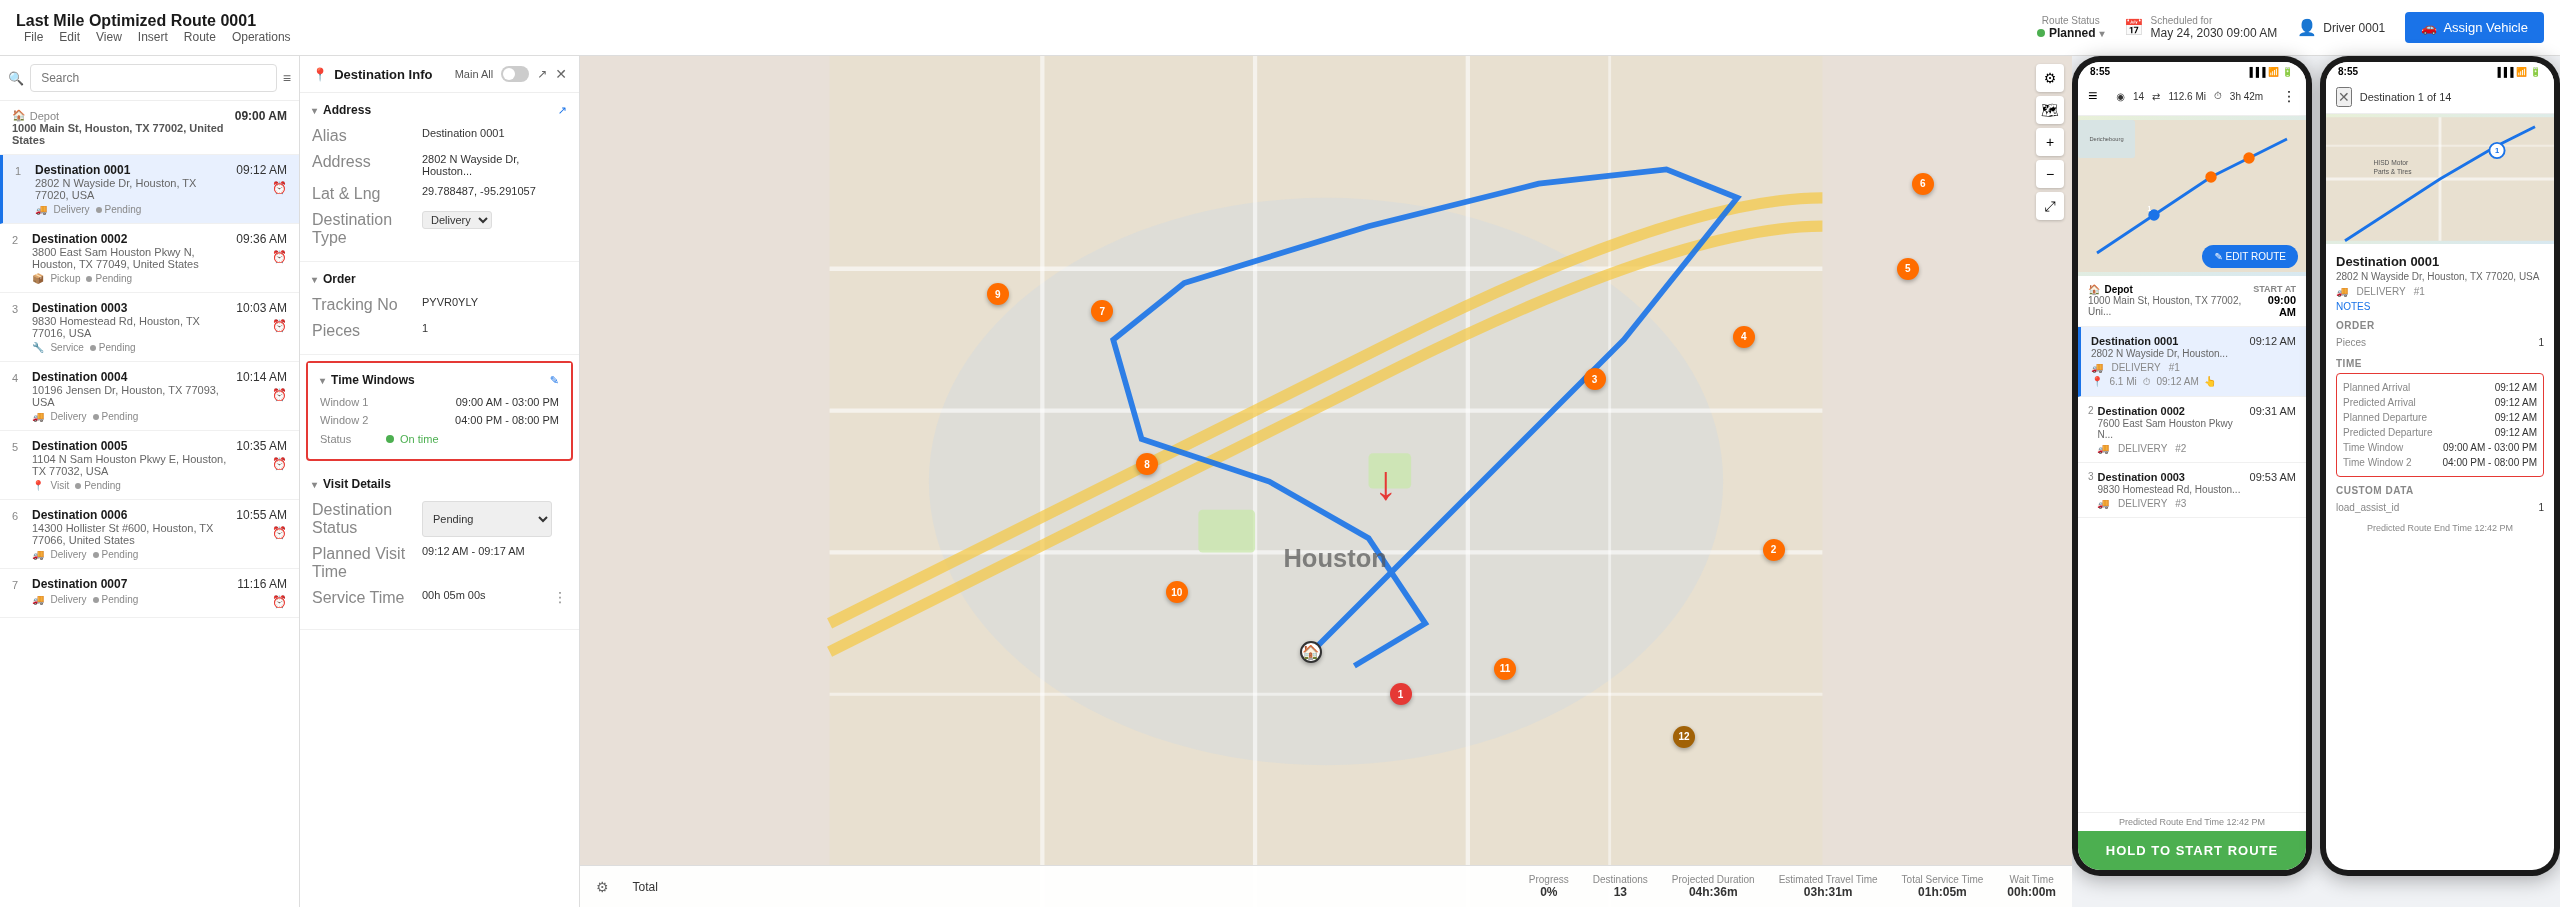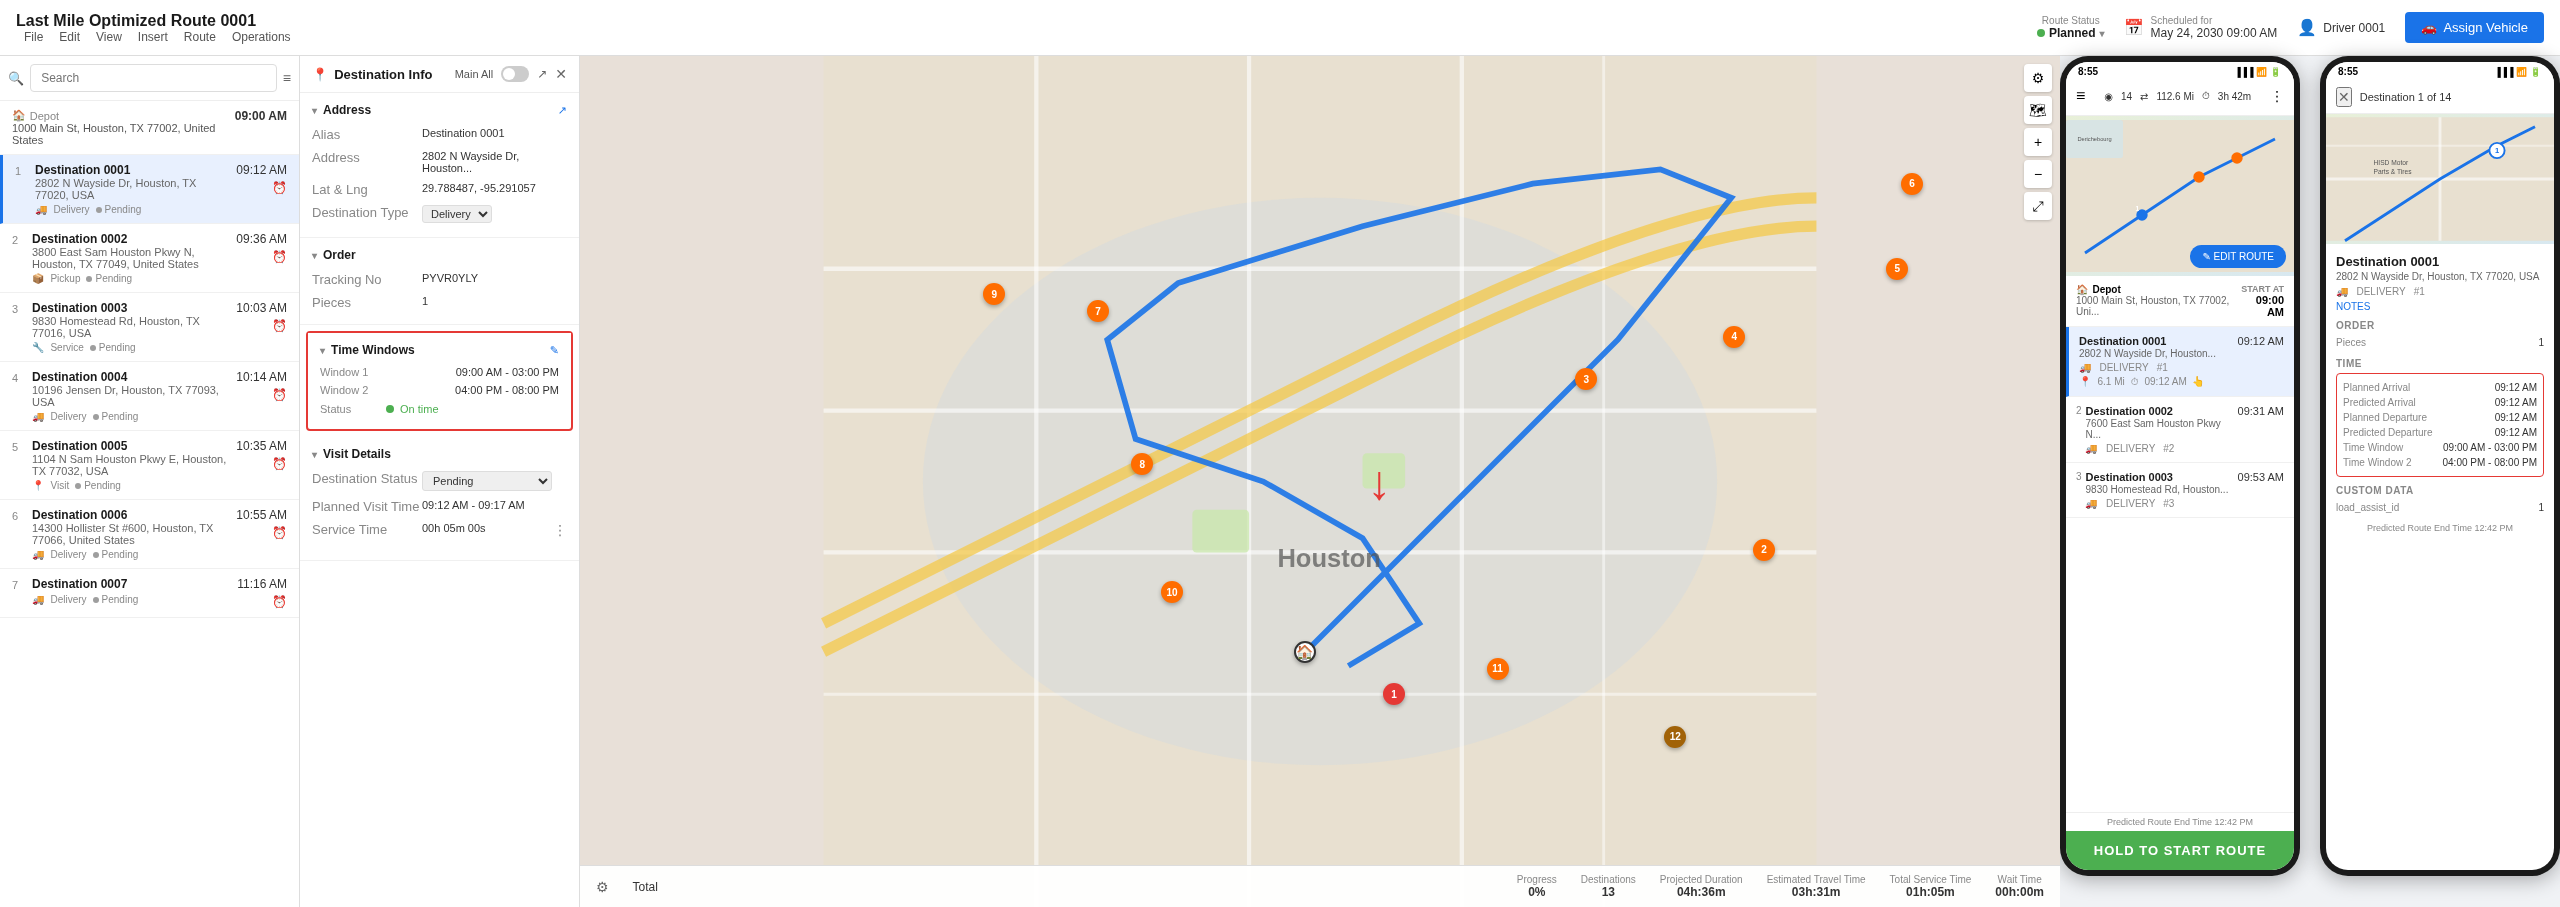--- a/index.html
+++ b/index.html
@@ -23,21 +23,21 @@
     .main { display: flex; height: calc(100vh - 56px); }
 
     
     .left-panel { width: 300px; background: #fff; border-right: 1px solid #ddd; display: flex; flex-direction: column; flex-shrink: 0; }
     .search-bar { padding: 8px; border-bottom: 1px solid #eee; display: flex; align-items: center; gap: 6px; }
     .search-input { width: 100%; border: 1px solid #ddd; border-radius: 4px; padding: 6px 10px; font-size: 12px; outline: none; }
     .filter-icon { color: #666; cursor: pointer; font-size: 14px; }
     .route-list { flex: 1; overflow-y: auto; }
     .depot-item { padding: 8px 12px; border-bottom: 1px solid #f0f0f0; display: flex; justify-content: space-between; align-items: flex-start; }
     .depot-label { font-size: 11px; color: #888; display: flex; align-items: center; gap: 4px; }
-    .depot-address { font-size: 11px; color: #555; }
+    .depot-address { font-size: 11px; color: #555; font-weight: bold; }
     .depot-time { font-size: 12px; font-weight: 600; color: #333; white-space: nowrap; }
     .route-item { padding: 8px 12px; border-bottom: 1px solid #f0f0f0; cursor: pointer; display: flex; gap: 6px; align-items: flex-start; }
     .route-item.active { background: #e8f0fe; border-left: 3px solid #1a73e8; }
     .item-num { font-size: 11px; color: #888; width: 14px; flex-shrink: 0; margin-top: 2px; }
     .item-content { flex: 1; }
     .item-name { font-size: 12px; font-weight: 600; color: #1a1a1a; }
     .item-address { font-size: 11px; color: #666; }
     .item-meta { display: flex; align-items: center; gap: 6px; margin-top: 3px; font-size: 10px; color: #888; }
     .item-status { display: flex; align-items: center; gap: 3px; }
     .pending-dot { width: 6px; height: 6px; border-radius: 50%; background: #9e9e9e; }
@@ -55,21 +55,21 @@
     .toggle-switch::after { content: ''; position: absolute; width: 12px; height: 12px; background: #fff; border-radius: 50%; top: 2px; left: 2px; transition: left 0.2s; }
     .close-btn { background: none; border: none; cursor: pointer; font-size: 14px; color: #666; }
     .section { border-bottom: 1px solid #f0f0f0; }
     .section-header { padding: 10px 12px 6px; display: flex; align-items: center; justify-between; cursor: pointer; }
     .section-header { padding: 10px 12px 6px; display: flex; align-items: center; justify-content: space-between; cursor: pointer; }
     .section-title { font-size: 12px; font-weight: 600; color: #1a1a1a; display: flex; align-items: center; gap: 6px; }
     .chevron { font-size: 10px; color: #888; }
     .edit-icon { font-size: 11px; color: #1a73e8; cursor: pointer; }
     .section-body { padding: 0 12px 10px; }
     .info-row { display: flex; padding: 4px 0; }
-    .info-label { width: 110px; font-size: 13px; color: #888; flex-shrink: 0; }
+    .info-label { width: 110px; font-size: 16px; color: #888; flex-shrink: 0; }
     .info-value { font-size: 11px; color: #333; flex: 1; }
     .type-select { border: 1px solid #ddd; border-radius: 3px; font-size: 11px; padding: 1px 4px; color: #333; }
 
     
     .time-windows-section { border: 2px solid #e53935; border-radius: 4px; margin: 6px; }
     .time-windows-section .section-header { background: #fff; }
     .time-windows-section .section-body { padding: 0 12px 10px; }
 
     .window-row { display: flex; justify-content: space-between; padding: 3px 0; font-size: 11px; }
     .window-label { color: #888; }
@@ -92,21 +92,21 @@
     .map-ctrl-btn { width: 28px; height: 28px; background: #fff; border: none; border-radius: 4px; cursor: pointer; font-size: 14px; display: flex; align-items: center; justify-content: center; box-shadow: 0 1px 3px rgba(0,0,0,0.2); }
 
     .map-footer { position: absolute; bottom: 0; left: 0; right: 0; background: rgba(255,255,255,0.95); border-top: 1px solid #ddd; padding: 8px 16px; display: flex; align-items: center; gap: 24px; }
     .footer-label { font-size: 10px; color: #888; }
     .footer-value { font-size: 12px; font-weight: 600; color: #333; }
     .footer-item { display: flex; flex-direction: column; align-items: center; }
     .footer-total { display: flex; align-items: center; gap: 8px; margin-right: auto; font-size: 12px; color: #333; }
     .gear-icon { font-size: 14px; color: #666; cursor: pointer; }
 
     
-    .phones-area { display: flex; gap: 20px; flex-shrink: 0; }
+    .phones-area { display: flex; gap: 8px; flex-shrink: 0; }
     .phone { width: 240px; background: #1a1a1a; border-radius: 28px; padding: 6px; box-shadow: 0 4px 20px rgba(0,0,0,0.3); display: flex; flex-direction: column; overflow: hidden; }
     .phone-screen { background: #fff; border-radius: 22px; flex: 1; overflow: hidden; display: flex; flex-direction: column; }
     .phone-status-bar { background: #fff; padding: 4px 12px; display: flex; justify-content: space-between; align-items: center; font-size: 10px; font-weight: 600; }
     .phone-status-icons { display: flex; gap: 3px; align-items: center; font-size: 9px; }
 
     
     .phone1-header { background: #fff; padding: 6px 10px; border-bottom: 1px solid #eee; }
     .phone1-header-top { display: flex; align-items: center; justify-content: space-between; margin-bottom: 4px; }
     .phone1-map { height: 160px; background: linear-gradient(135deg, #e8f0d8 0%, #d8e8f0 100%); position: relative; overflow: hidden; }
     .route-list-phone { flex: 1; overflow-y: auto; }

